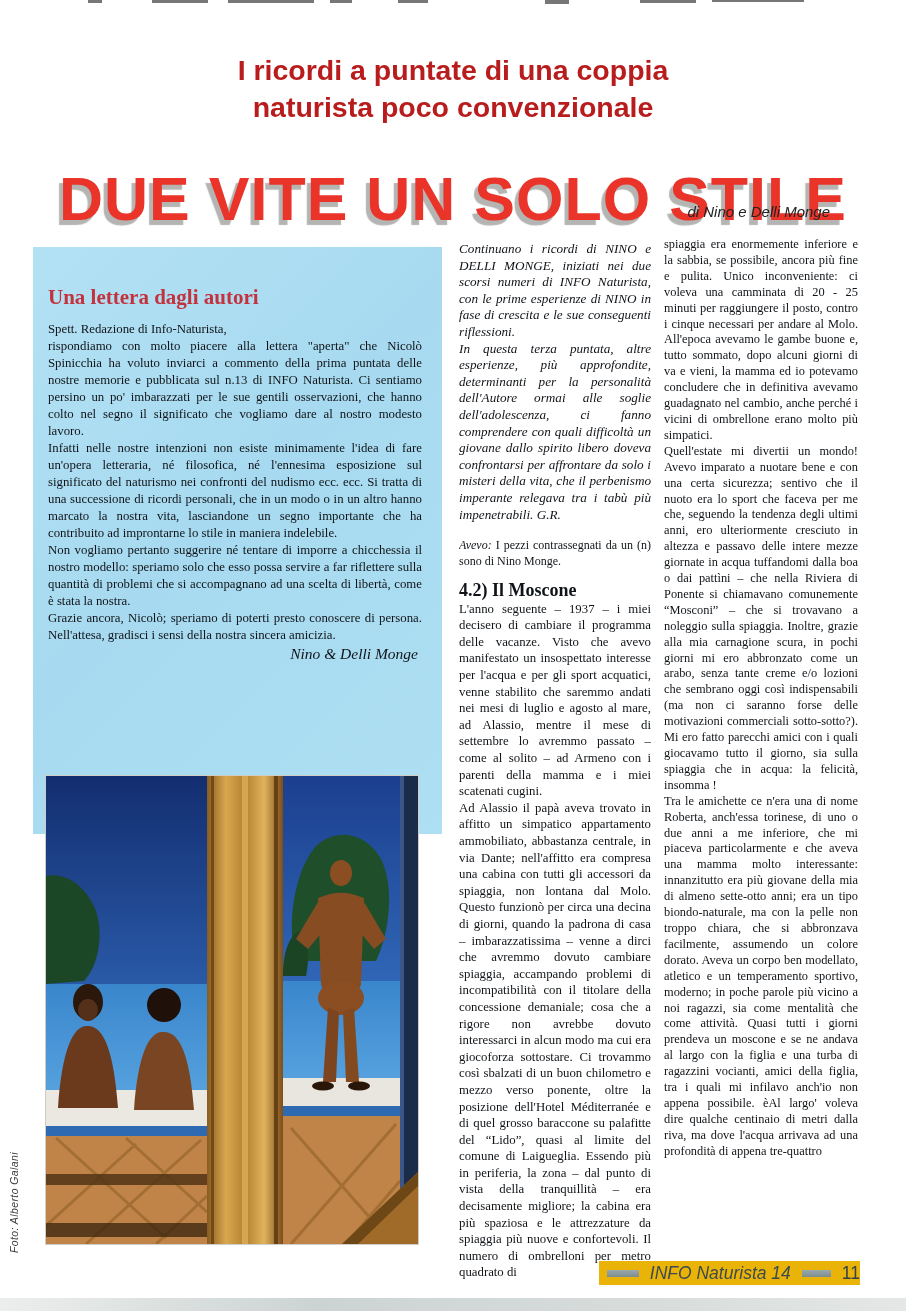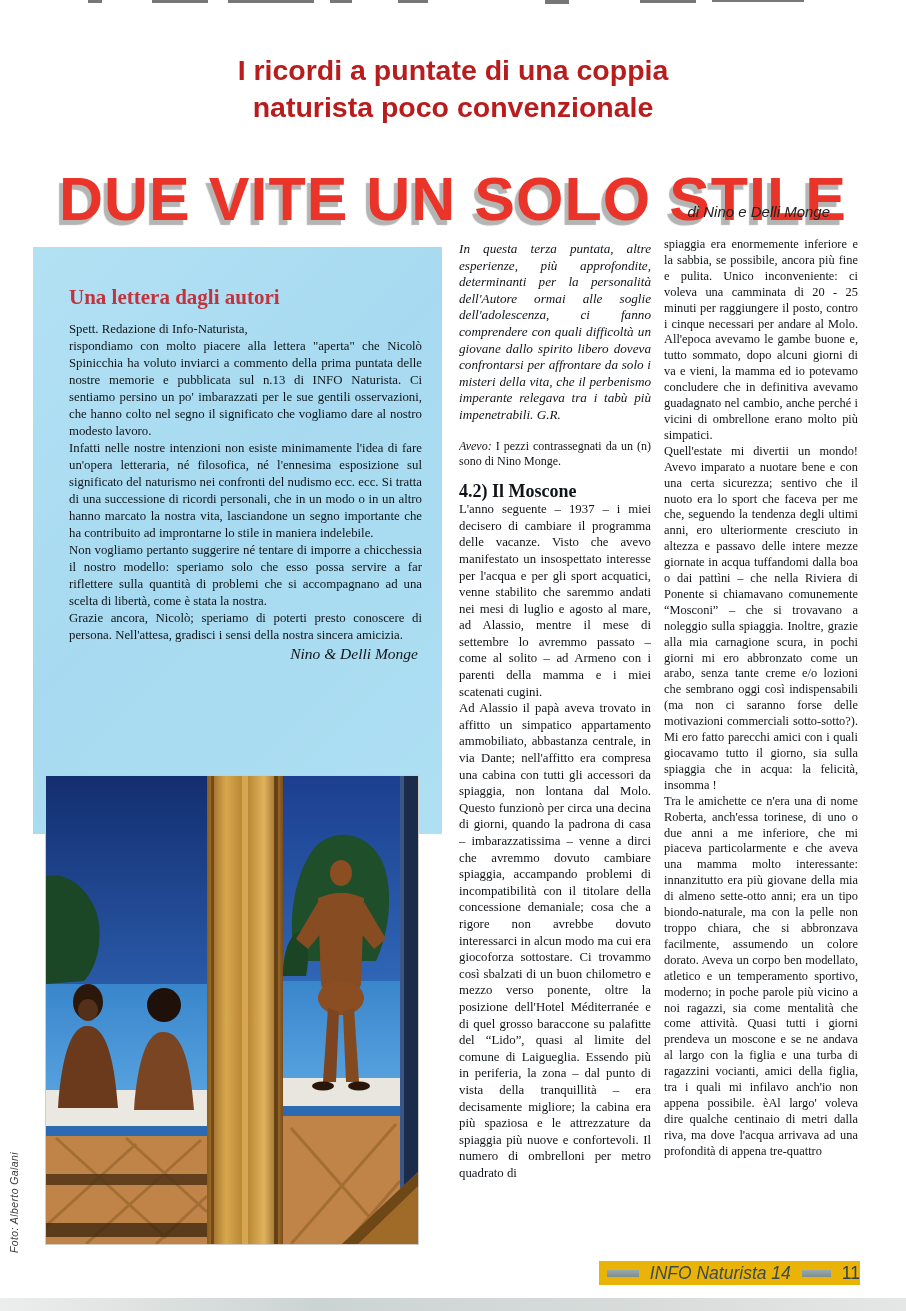--- a/index.html
+++ b/index.html
@@ -20,21 +20,21 @@
       font-family:"Liberation Sans", sans-serif;font-weight:bold;
       font-size:61px;line-height:64px;color:#ea3429;letter-spacing:1px;
       text-shadow:-4px 5px 1px rgba(148,148,146,.7);}
   .byline{position:absolute;right:76px;top:203px;
       font-family:"Liberation Sans", sans-serif;font-style:italic;
       font-size:15px;color:#222;}
 
   
   .letter-box{position:absolute;left:33px;top:247px;width:409px;height:587px;
       background:linear-gradient(135deg,#b3e1f4 0%,#a7daf0 45%,#aedff3 100%);
-      box-sizing:border-box;padding:24px 20px 0 36px;overflow:hidden;}
+      box-sizing:border-box;padding:24px 20px 0 15px;overflow:hidden;}
   .letter-box h2{margin:14px 0 12px 0;font-size:21px;line-height:24px;
       font-weight:bold;color:#c2333e;}
   .letter-box p{margin:0;font-size:12.8px;line-height:17px;text-align:justify;
       color:#101418;hyphens:auto;}
   .letter-sig{margin-top:1px;text-align:right;font-style:italic;font-size:15.5px;
       padding-right:4px;color:#101418;}
 
   
   .photo{position:absolute;left:46px;top:776px;width:372px;height:468px;
       background:#1c3f8f;outline:1px solid #cfcdc6;}
@@ -184,20 +184,21 @@
       <rect x="354" y="0" width="18" height="468" fill="#1b2b4a"></rect>
       <rect x="354" y="0" width="4" height="468" fill="#46699f" opacity="0.7"></rect>
       <path d="M296,468 L372,396 L372,468 Z" fill="#a06a28"></path>
       <path d="M296,468 L372,396 L372,410 L312,468 Z" fill="#6e4716"></path>
     </g>
   </svg>
 </figure>
 <div class="photo-credit">Foto: Alberto Galani</div>
 
 <section class="col col-mid">
+  <p class="intro">Continuano i ricordi di NINO e DELLI MONGE, iniziati nei due scorsi numeri di INFO Naturista, con le prime esperienze di NINO in fase di crescita e le sue conseguenti riflessioni.</p>
   <p class="intro">In questa terza puntata, altre esperienze, più approfondite, determinanti per la personalità dell'Autore ormai alle soglie dell'adolescenza, ci fanno comprendere con quali difficoltà un giovane dallo spirito libero doveva confrontarsi per affrontare da solo i misteri della vita, che il perbenismo imperante relegava tra i tabù più impenetrabili.  G.R.</p>
   <p class="nota"><span class="nl">Avevo:</span> <span>I pezzi contrassegnati da un (n) sono di Nino Monge.</span></p>
   <h3>4.2) Il Moscone</h3>
   <p>L'anno seguente – 1937 – i miei decisero di cambiare il programma delle vacanze. Visto che avevo manifestato un insospettato interesse per l'acqua e per gli sport acquatici, venne stabilito che saremmo andati nei mesi di luglio e agosto al mare, ad Alassio, mentre il mese di settembre lo avremmo passato – come al solito – ad Armeno con i parenti della mamma e i miei scatenati cugini.</p>
   <p>Ad Alassio il papà aveva trovato in affitto un simpatico appartamento ammobiliato, abbastanza centrale, in via Dante; nell'affitto era compresa una cabina con tutti gli accessori da spiaggia, non lontana dal Molo. Questo funzionò per circa una decina di giorni, quando la padrona di casa – imbarazzatissima – venne a dirci che avremmo dovuto cambiare spiaggia, accampando problemi di incompatibilità con il titolare della concessione demaniale; cosa che a rigore non avrebbe dovuto interessarci in alcun modo ma cui era giocoforza sottostare. Ci trovammo così sbalzati di un buon chilometro e mezzo verso ponente, oltre la posizione dell'Hotel Méditerranée e di quel grosso baraccone su palafitte del “Lido”, quasi al limite del comune di Laigueglia. Essendo più in periferia, la zona – dal punto di vista della tranquillità – era decisamente migliore; la cabina era più spaziosa e le attrezzature da spiaggia più nuove e confortevoli. Il numero di ombrelloni per metro quadrato di</p>
 </section>
 
 <section class="col col-right">
   <p>spiaggia era enormemente inferiore e la sabbia, se possibile, ancora più fine e pulita. Unico inconveniente: ci voleva una camminata di 20 - 25 minuti per raggiungere il posto, contro i cinque necessari per andare al Molo. All'epoca avevamo le gambe buone e, tutto sommato, dopo alcuni giorni di va e vieni, la mamma ed io potevamo concludere che in definitiva avevamo guadagnato nel cambio, anche perché i vicini di ombrellone erano molto più simpatici.</p>
   <p>Quell'estate mi divertii un mondo! Avevo imparato a nuotare bene e con una certa sicurezza; sentivo che il nuoto era lo sport che faceva per me che, seguendo la tendenza degli ultimi anni, ero ulteriormente cresciuto in altezza e passavo delle intere mezze giornate in acqua tuffandomi dalla boa o dai pattìni – che nella Riviera di Ponente si chiamavano comunemente “Mosconi” – che si trovavano a noleggio sulla spiaggia. Inoltre, grazie alla mia carnagione scura, in pochi giorni mi ero abbronzato come un arabo, senza tante creme e/o lozioni che sembrano oggi così indispensabili (ma non ci saranno forse delle motivazioni commerciali sotto-sotto?). Mi ero fatto parecchi amici con i quali giocavamo tutto il giorno, sia sulla spiaggia che in acqua: la felicità, insomma !</p>

